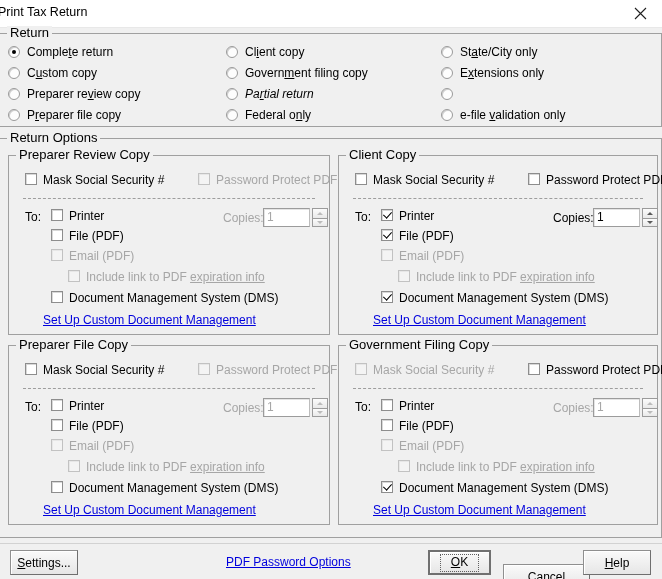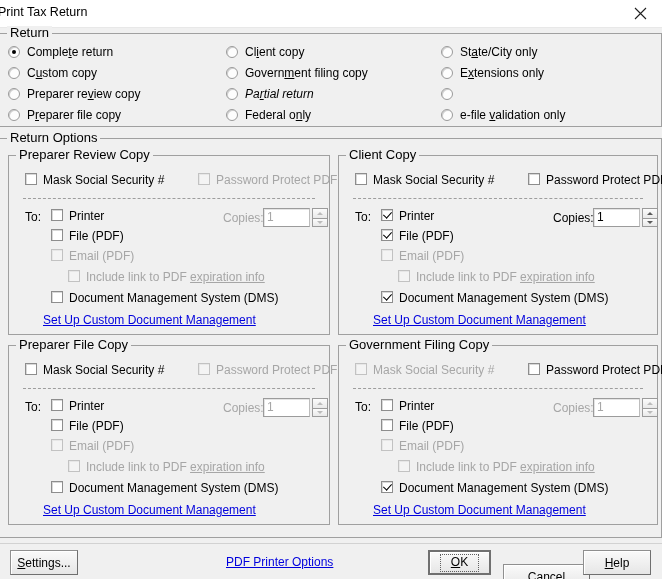--- a/index.html
+++ b/index.html
@@ -478,21 +478,21 @@
       </div>
     </div>
   </div>
 
 <div id="bottom-sep"></div>
 
 <div class="btn" style="left:10px; top:550px; width:68px;">
   <span><span class="acc">S</span>ettings...</span>
 </div>
 
-<a class="link" style="left:226px; top:555px;" href="#">PDF Printer Options</a>
+<a class="link" style="left:226px; top:555px;" href="#">PDF Password Options</a>
 
 <div class="btn default" style="left:428px; top:550px; width:63px;">
   <span class="btn-inner"><span class="acc">O</span>K</span>
 </div>
 
 <div class="btn" style="left:503px; top:564px; width:87px;">
   <span><span class="acc">C</span>ancel</span>
 </div>
 
 <div class="btn" style="left:583px; top:550px; width:68px;">

